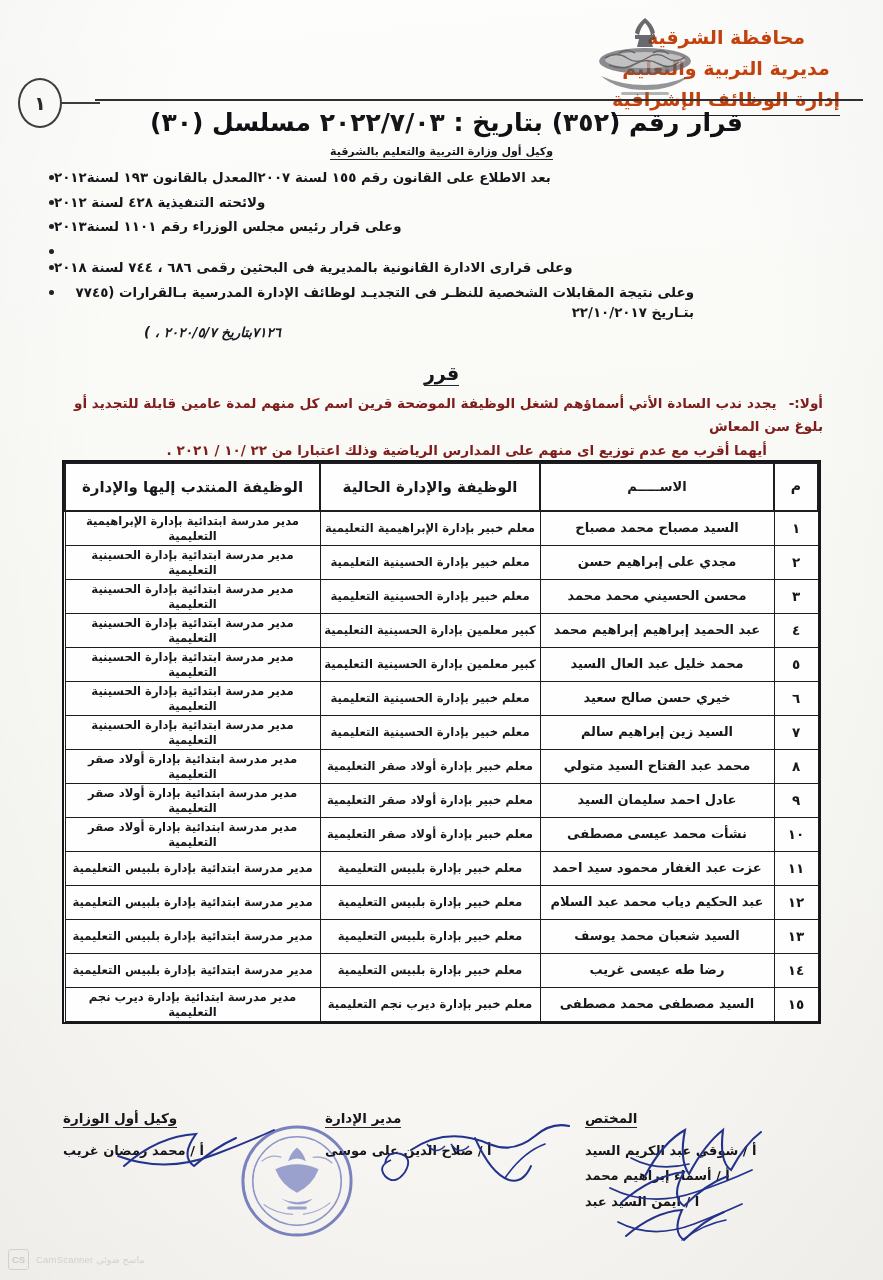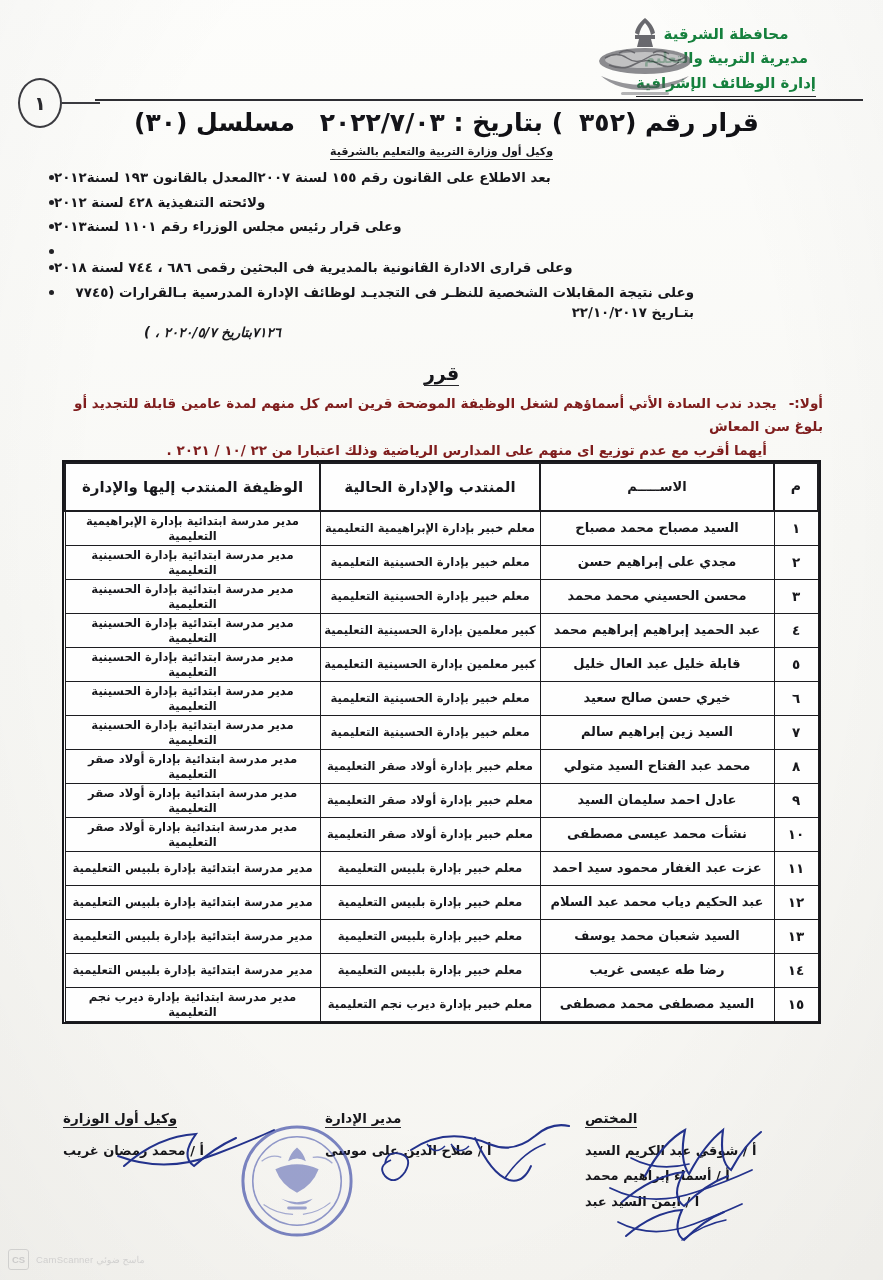--- a/index.html
+++ b/index.html
@@ -40,24 +40,24 @@
   }
   .ministry-block {
     position: absolute;
     top: 22px;
     right: 22px;
     width: 270px;
     text-align: center;
     line-height: 1.62;
   }
   .ministry-block div {
-    font-size: 15px;
+    font-size: 19px;
     font-weight: bold;
     letter-spacing: -0.2px;
-    color: #15803d;
+    color: #c2410c;
   }
   .ministry-block .underlined {
     display: inline-block;
     border-bottom: 1.6px solid #232327;
     padding-bottom: 1px;
   }
 
   
   .emblem {
     position: absolute;
@@ -114,21 +114,20 @@
     text-align: center;
     font-size: 25px;
     font-weight: bold;
     letter-spacing: 0.4px;
     color: #111115;
     white-space: nowrap;
   }
   .decision-line .num-ink,
   .decision-line .date-ink {
     color: #15151a;
-    margin-left: 16px;
   }
 
   .auth-line {
     position: absolute;
     top: 145px;
     right: 0; left: 0;
     text-align: center;
     font-size: 11px;
     font-weight: bold;
   }
@@ -404,21 +403,21 @@
     <span class="l2">أيهما أقرب مع عدم توزيع اى منهم على المدارس الرياضية وذلك اعتبارا من  ٢٢ /١٠ / ٢٠٢١  .</span>
   </div>
 
   <div class="tbl-wrap layer">
     <div class="tbl-outer">
       <table class="duty">
         <thead>
           <tr>
             <th class="c-idx">م</th>
             <th class="c-name">الاســـــم</th>
-            <th class="c-cur">المنتدب والإدارة الحالية</th>
+            <th class="c-cur">الوظيفة والإدارة الحالية</th>
             <th class="c-new">الوظيفة المنتدب إليها  والإدارة</th>
           </tr>
         </thead>
         <tbody id="duty-body">
             <tr>
               <td class="c-idx">١</td>
               <td class="c-name">السيد مصباح محمد مصباح</td>
               <td class="c-cur">معلم خبير بإدارة الإبراهيمية التعليمية</td>
               <td class="c-new">مدير مدرسة ابتدائية بإدارة الإبراهيمية التعليمية</td>
             </tr>
@@ -435,21 +434,21 @@
               <td class="c-new">مدير مدرسة ابتدائية بإدارة الحسينية التعليمية</td>
             </tr>
             <tr>
               <td class="c-idx">٤</td>
               <td class="c-name">عبد الحميد إبراهيم إبراهيم محمد</td>
               <td class="c-cur">كبير معلمين بإدارة الحسينية التعليمية</td>
               <td class="c-new">مدير مدرسة ابتدائية  بإدارة الحسينية التعليمية</td>
             </tr>
             <tr>
               <td class="c-idx">٥</td>
-              <td class="c-name">قابلة خليل عبد العال خليل</td>
+              <td class="c-name">محمد خليل عبد العال السيد</td>
               <td class="c-cur">كبير معلمين بإدارة الحسينية التعليمية</td>
               <td class="c-new">مدير مدرسة ابتدائية  بإدارة الحسينية التعليمية</td>
             </tr>
             <tr>
               <td class="c-idx">٦</td>
               <td class="c-name">خيري حسن صالح سعيد</td>
               <td class="c-cur">معلم خبير بإدارة الحسينية التعليمية</td>
               <td class="c-new">مدير مدرسة ابتدائية  بإدارة الحسينية التعليمية</td>
             </tr>
             <tr>

